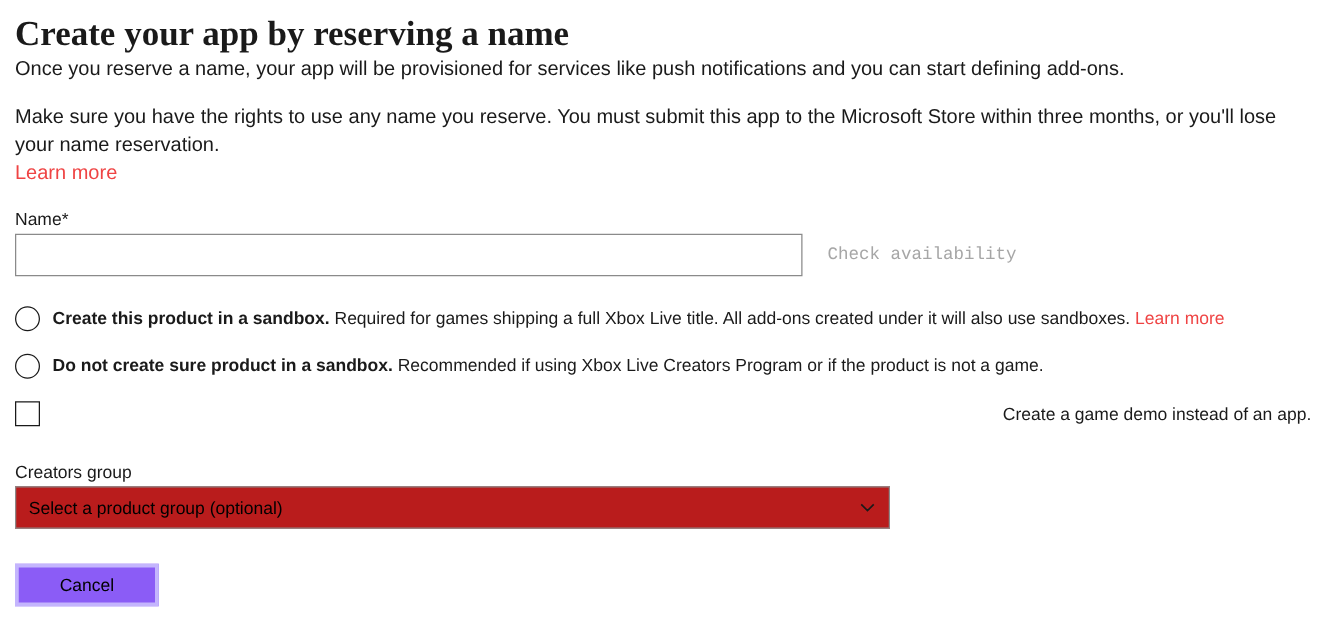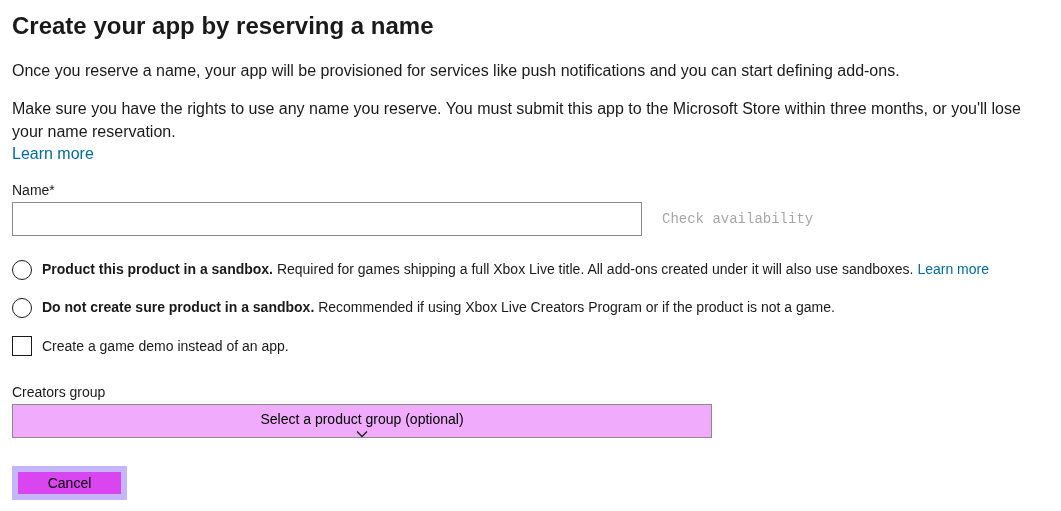--- a/index.html
+++ b/index.html
@@ -4,31 +4,32 @@
   <style>
     * { box-sizing: border-box; margin: 0; padding: 0; }
     body {
       font-family: "Segoe UI", -apple-system, BlinkMacSystemFont, sans-serif;
       padding: 12px;
       color: #1a1a1a;
       font-size: 14px;
       width: 1061px;
     }
     h1 {
-      font-size: 24px;
+      font-size: 28px;
       font-weight: 700;
-      margin-bottom: 20px;
+      margin-bottom: 1px;
+      font-family: Liberation Serif, serif;
     }
     .body-text {
       font-size: 16px;
       margin-bottom: 16px;
       line-height: 1.4;
     }
     .link {
-      color: #0369a1;
+      color: #ef4444;
       text-decoration: none;
       cursor: pointer;
     }
     .field-label {
       display: block;
       font-size: 14px;
       margin-bottom: 4px;
     }
     .name-row {
       display: flex;
@@ -71,66 +72,66 @@
       font-size: 14px;
       line-height: 1.3;
     }
     .radio-text .bold { font-weight: 700; }
     .checkbox-row {
       display: flex;
       align-items: center;
       gap: 10px;
       margin-bottom: 28px;
       margin-top: 8px;
+      justify-content: space-between;
     }
     .checkbox-square {
       width: 20px;
       height: 20px;
       border: 1px solid #1a1a1a;
       flex-shrink: 0;
       cursor: pointer;
     }
     .select-wrapper {
       position: relative;
       width: 700px;
       margin-top: 4px;
       margin-bottom: 28px;
     }
     .select-box {
       width: 100%;
       height: 34px;
       border: 1px solid #8a8a8a;
-      background: #f0abfc;
+      background: #b91c1c;
       padding: 6px 10px;
       font-size: 14px;
       text-align: left;
       cursor: pointer;
       font-family: inherit;
       display: flex;
       align-items: center;
       justify-content: space-between;
-      flex-direction: column;
     }
     .chevron {
       width: 14px;
       height: 14px;
       flex-shrink: 0;
     }
     .action-row {
       display: flex;
       gap: 8px;
     }
     .btn {
       height: 34px;
       padding: 0 18px;
       font-size: 14px;
       font-family: inherit;
       cursor: pointer;
-      border: 6px solid #c4b5fd;
-      background: #d946ef;
+      border: 3px solid #c4b5fd;
+      background: #8b5cf6;
       min-width: 115px;
     }
     .btn-disabled {
       background: #cccccc;
       border: 1px solid #cccccc;
       color: #5c5c5c;
       cursor: default;
     }
   </style>
 </head>
@@ -149,21 +150,21 @@
   <span>Name</span><span>*</span>
 </label>
 <div class="name-row">
   <input type="text" class="text-input" value="" style="">
   <button class="check-availability" disabled="">Check availability</button>
 </div>
 
 <div class="radio-row">
   <div class="radio-circle"></div>
   <div class="radio-text">
-    <span class="bold">Product this product in a sandbox.</span><span> Required for games shipping a full Xbox Live title. All add-ons created under it will also use sandboxes. </span><a class="link">Learn more</a>
+    <span class="bold">Create this product in a sandbox.</span><span> Required for games shipping a full Xbox Live title. All add-ons created under it will also use sandboxes. </span><a class="link">Learn more</a>
   </div>
 </div>
 
 <div class="radio-row">
   <div class="radio-circle"></div>
   <div class="radio-text">
     <span class="bold">Do not create sure product in a sandbox.</span><span> Recommended if using Xbox Live Creators Program or if the product is not a game.</span>
   </div>
 </div>
 

